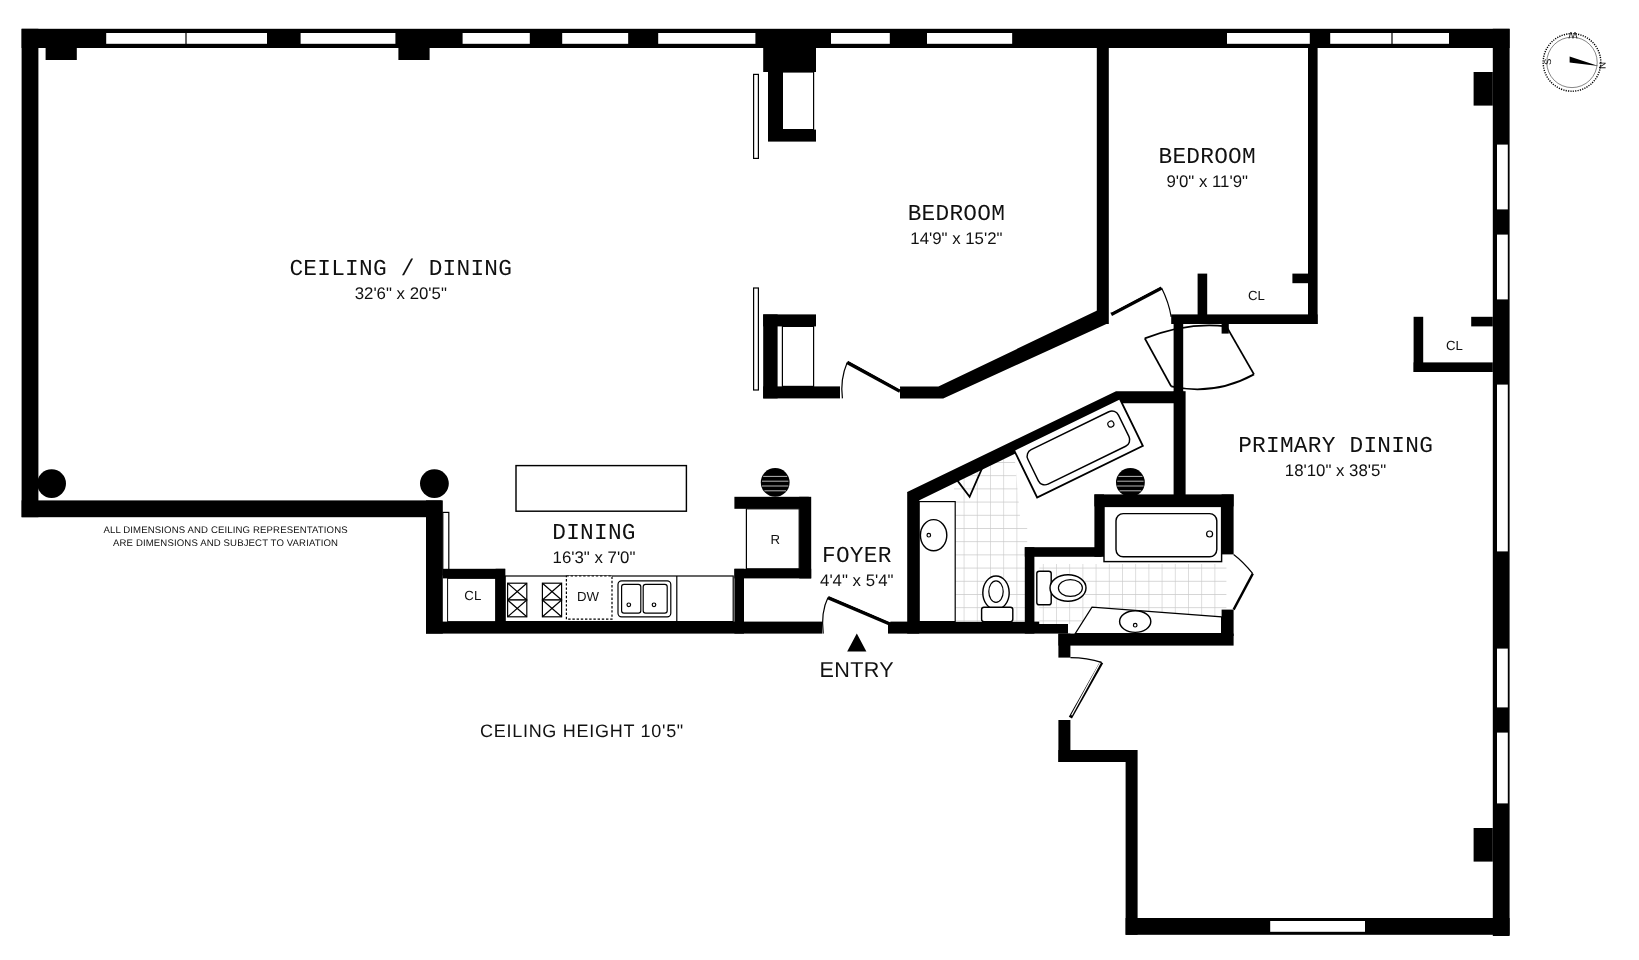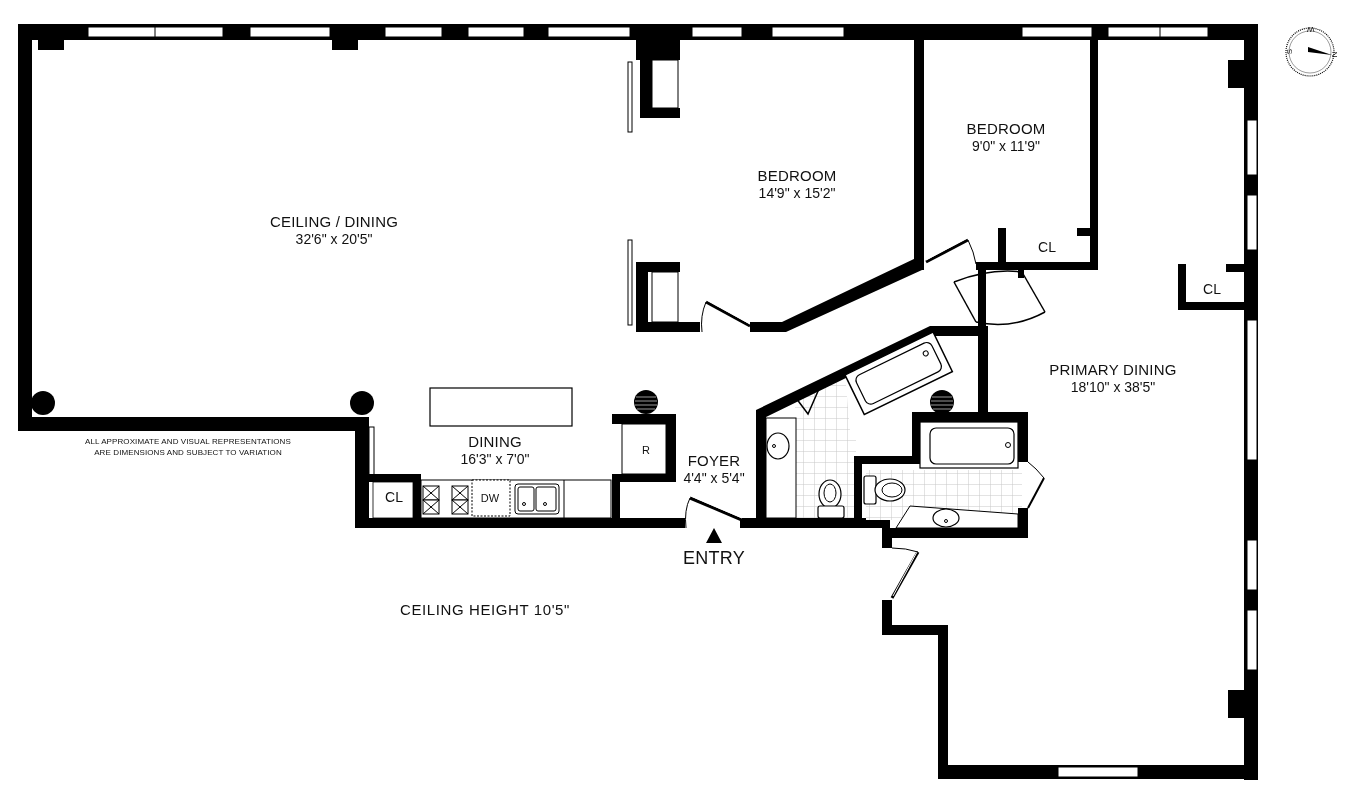--- a/index.html
+++ b/index.html
@@ -1,25 +1,25 @@
 <!DOCTYPE html>
 <html><head>
 <meta charset="utf-8">
 <style>
   html, body { margin: 0; padding: 0; background: #ffffff; }
   body { width: 1366px; height: 800px; position: relative; overflow: hidden; font-family: "Liberation Sans", sans-serif; color: #111; }
   #plan { position: absolute; left: 0; top: 0; width: 1366px; height: 800px; }
   .lbl { position: absolute; text-align: center; font-family: "Liberation Sans", sans-serif; color: #111; line-height: 1.2; white-space: nowrap; transform: translateX(-50%); }
-  .lbl .name { font-size: 15px; letter-spacing: 0.2px; }
+  .lbl .name { font-size: 19px; letter-spacing: 0.2px; font-family: Liberation Mono, monospace; }
   .lbl .dim { font-size: 14px; }
   .small { font-size: 13px; }
   .disclaimer { position: absolute; left: 188px; top: 437px; transform: translateX(-50%); font-size: 8px; text-align: center; line-height: 1.35; letter-spacing: 0.1px; }
   .ceiling { position: absolute; left: 485px; top: 601px; transform: translateX(-50%); font-size: 15px; letter-spacing: 0.6px; }
   .entry { position: absolute; left: 714px; top: 548px; transform: translateX(-50%); font-size: 18px; letter-spacing: 0.3px; }
-  .fix { position: absolute; font-size: 14px; transform: translate(-50%,-50%); }
+  .fix { position: absolute; font-size: 11px; transform: translate(-50%,-50%); }
   .compass { position: absolute; left: 1280px; top: 22px; width: 60px; height: 60px; }
 </style>
 </head>
 <body>
 
 <svg id="plan" viewBox="0 0 1366 800" xmlns="http://www.w3.org/2000/svg">
   <defs>
     <pattern id="tile" width="11" height="11" patternUnits="userSpaceOnUse">
       <rect width="11" height="11" fill="#fff"></rect>
       <path d="M11 0 L0 0 0 11" fill="none" stroke="#c8c8c8" stroke-width="1"></path>
@@ -275,15 +275,15 @@
 
 <span class="fix small" style="left:1047px; top:247px;">CL</span>
 <span class="fix small" style="left:1212px; top:289px;">CL</span>
 <span class="fix small" style="left:394px; top:497px;">CL</span>
 <span class="fix" style="left:646px; top:450px; font-size:11px;">R</span>
 <span class="fix" style="left:490px; top:498px; font-size:11px;">DW</span>
 
 <span class="entry">ENTRY</span>
 <span class="ceiling">CEILING HEIGHT 10'5"</span>
 <div class="disclaimer">
-  <div>ALL APPROXIMATE AND VISUAL REPRESENTATIONS</div>
+  <div>ALL DIMENSIONS AND CEILING REPRESENTATIONS</div>
   <div>ARE DIMENSIONS AND SUBJECT TO VARIATION</div>
 </div>
 
 </body></html>

